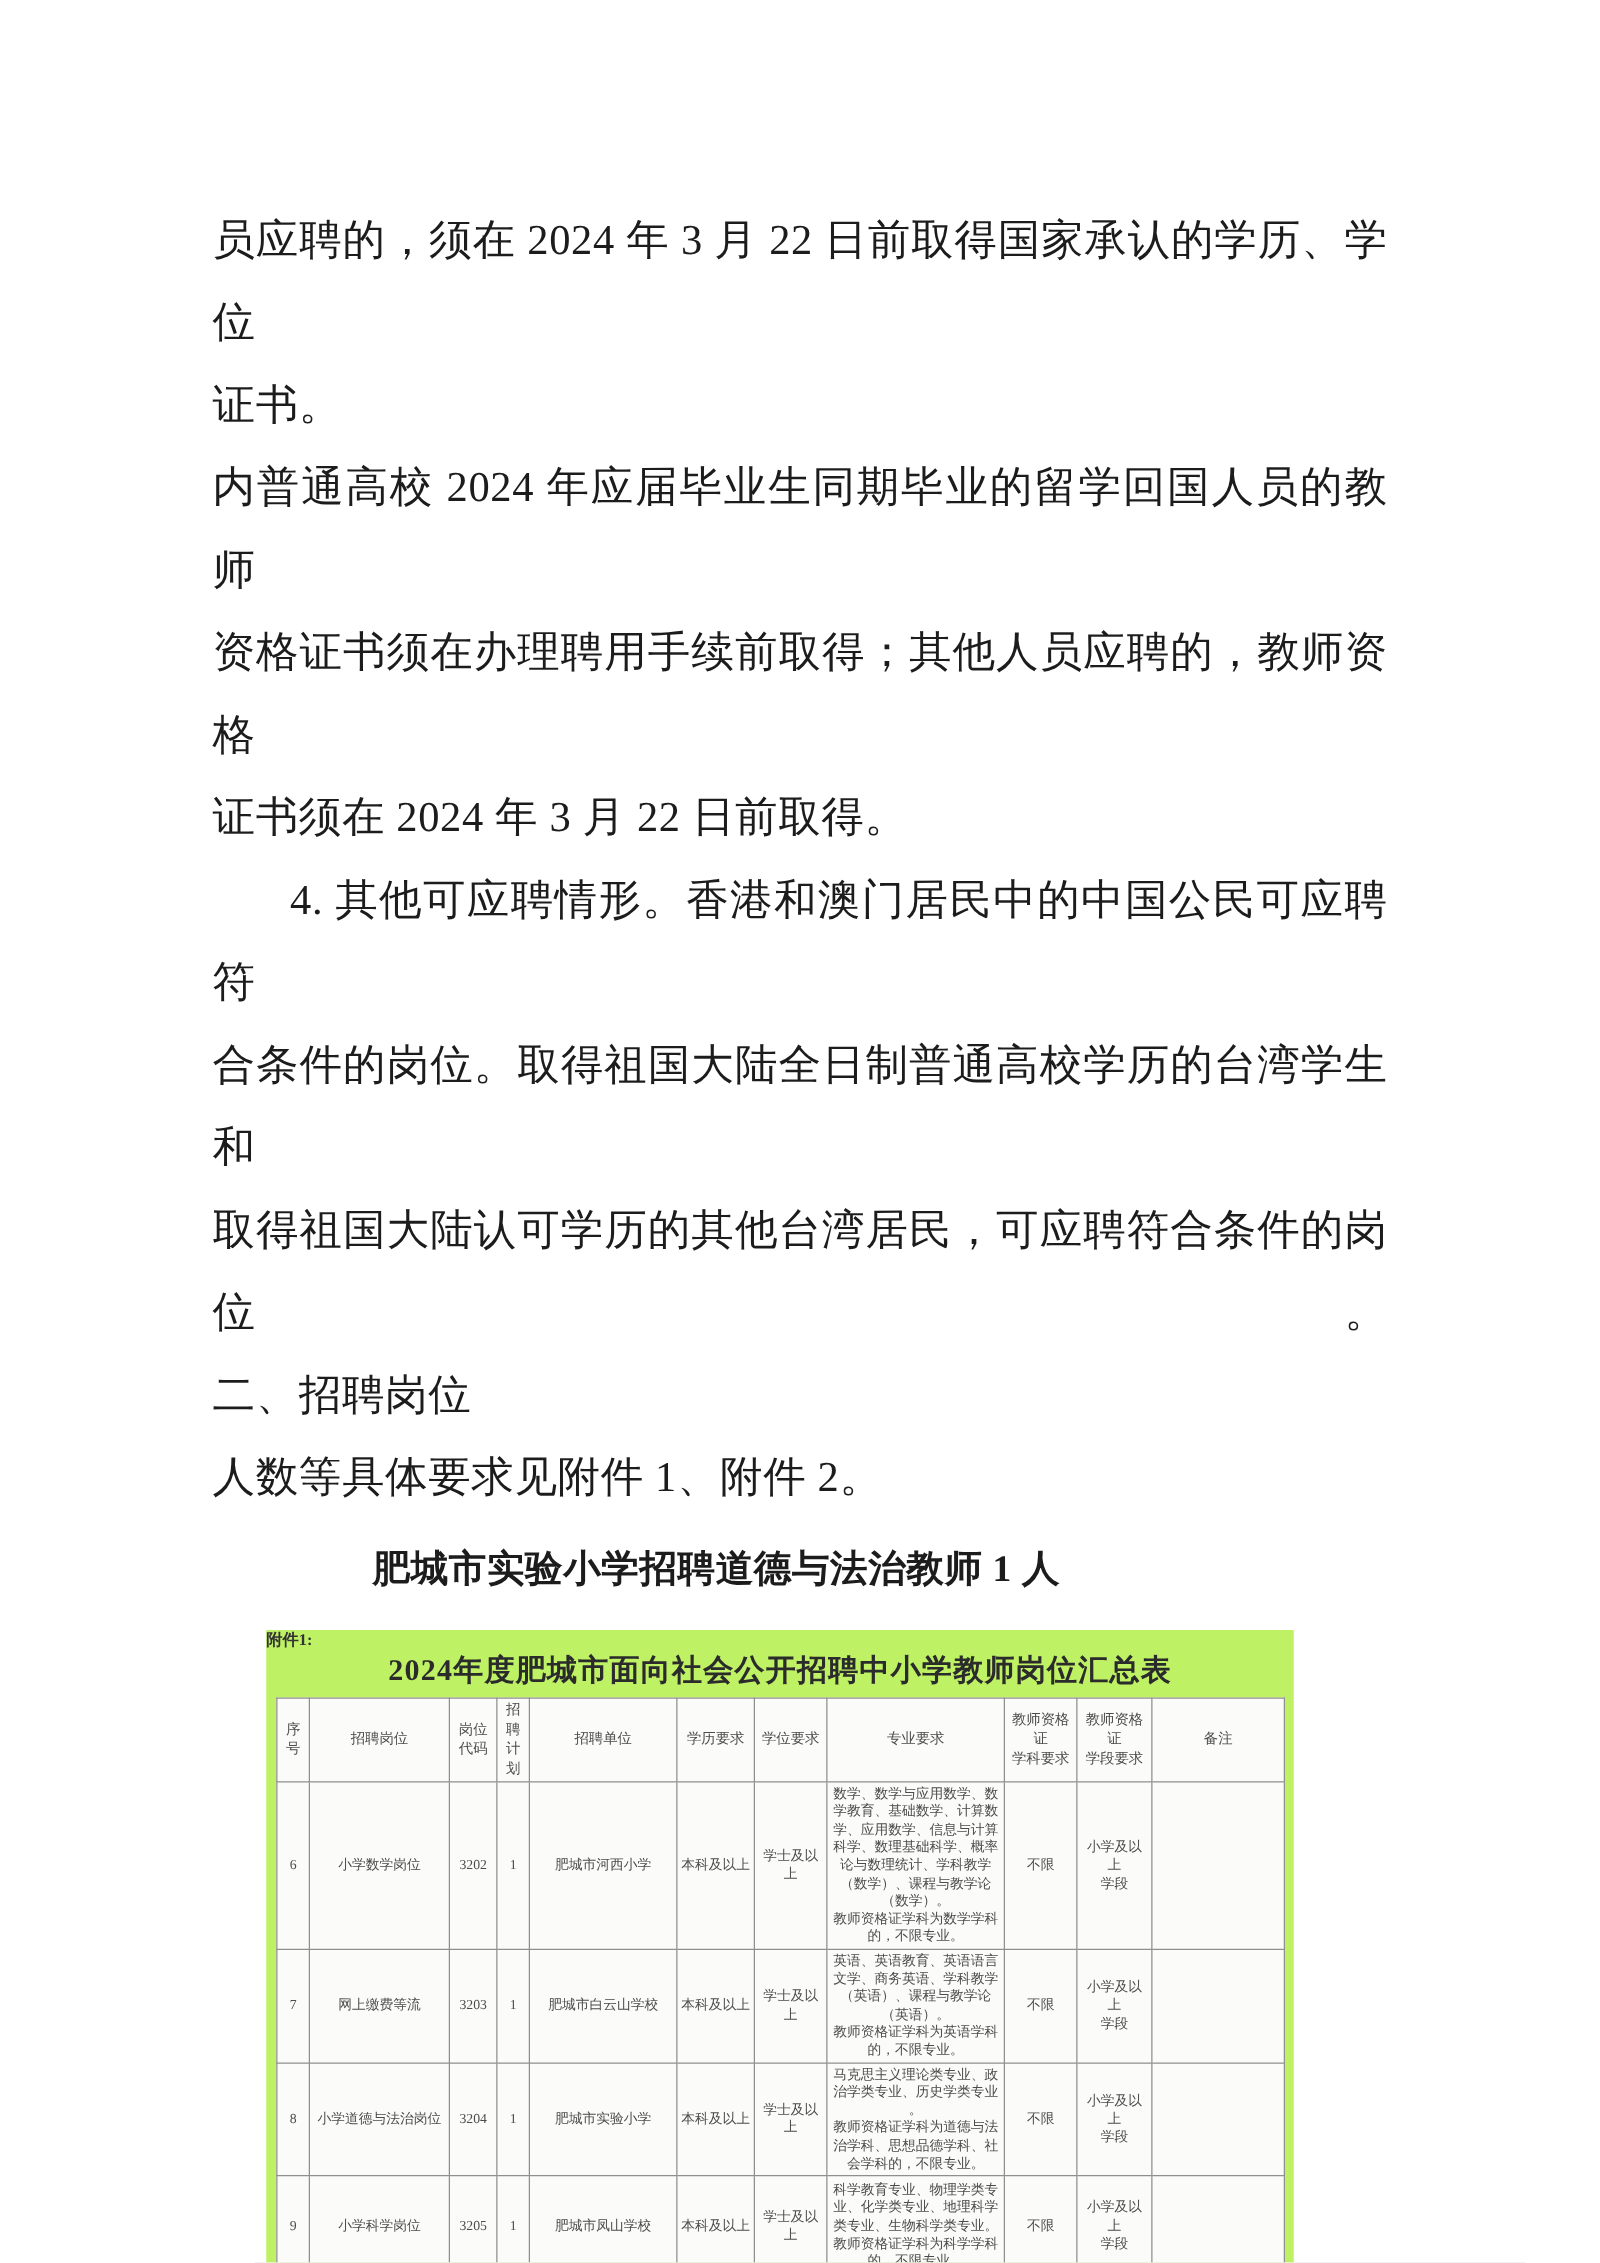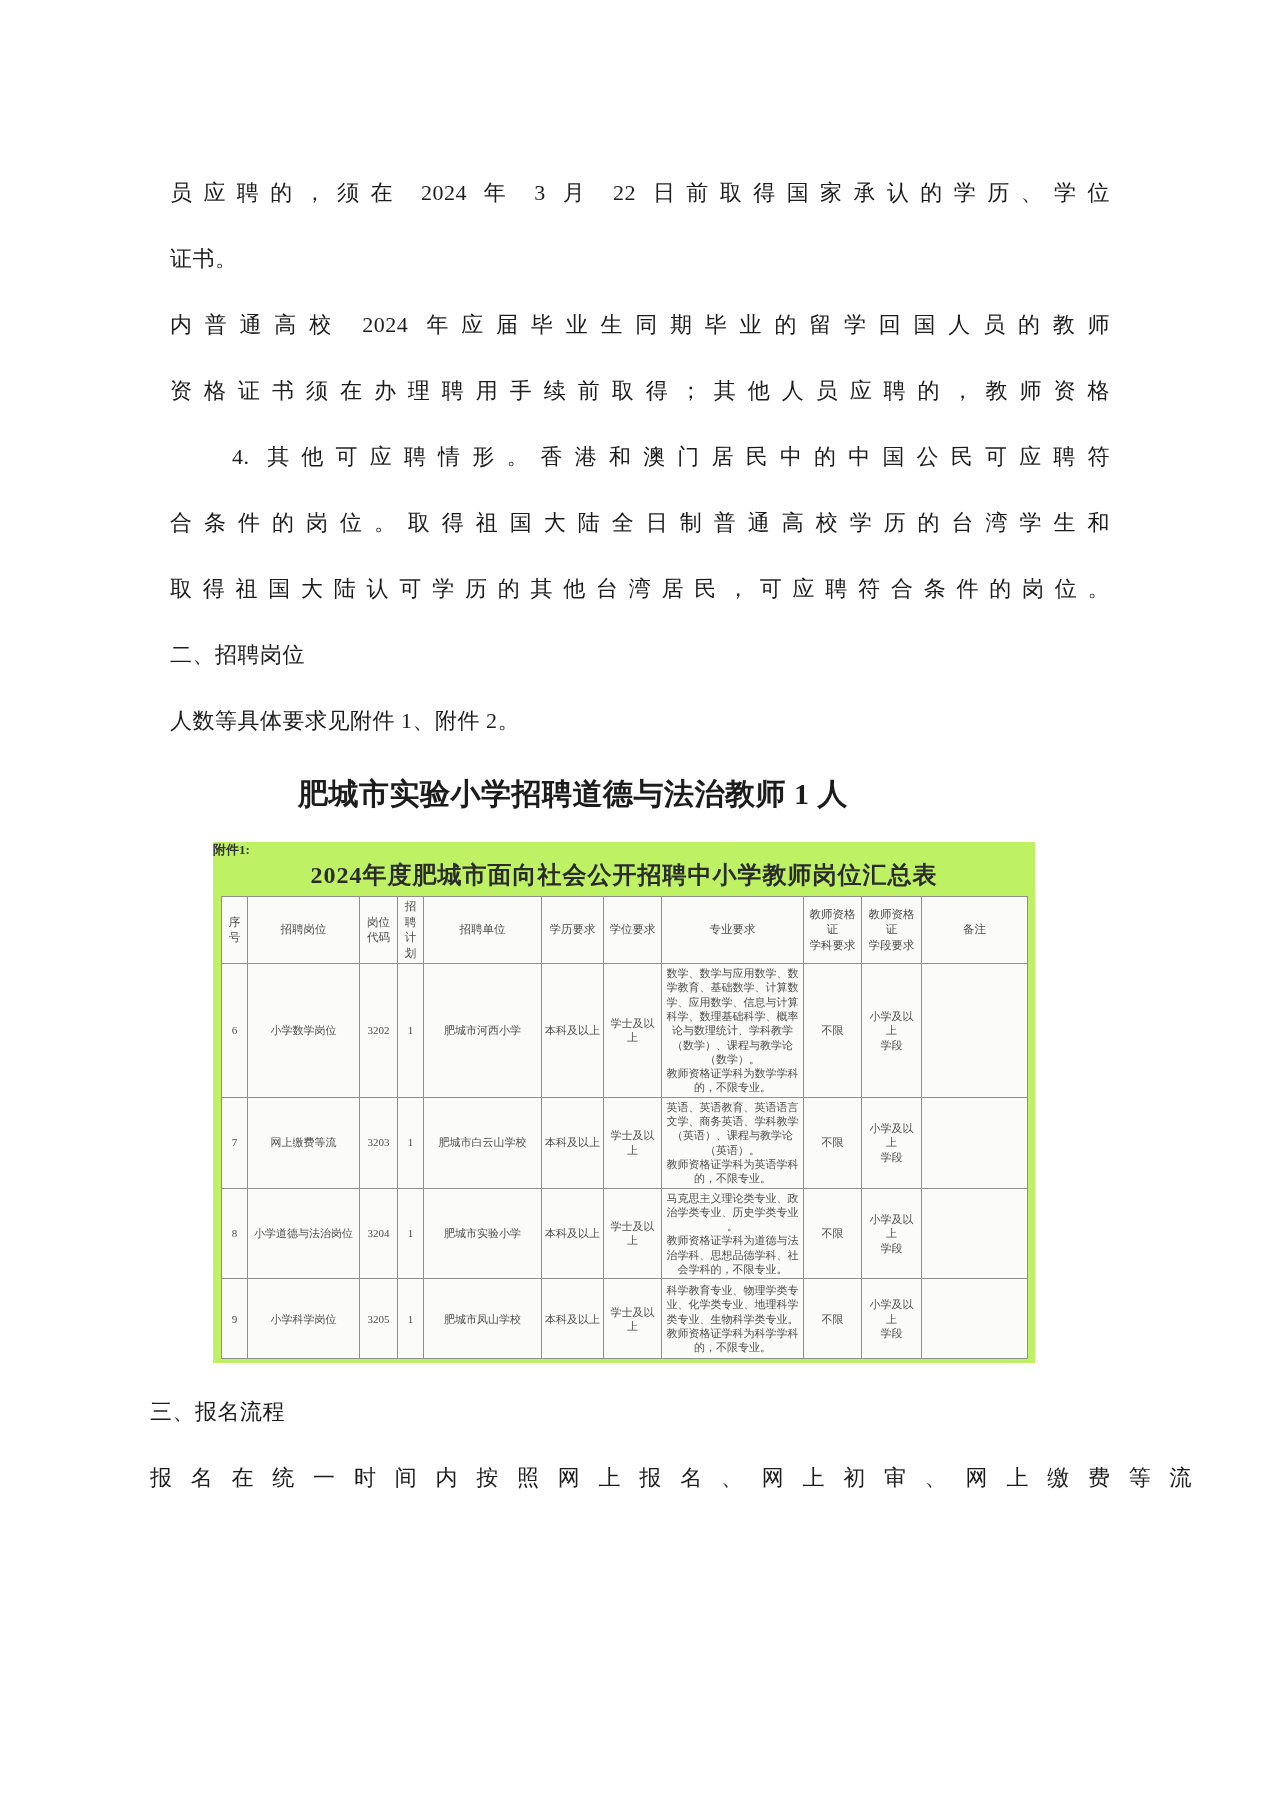--- a/index.html
+++ b/index.html
@@ -10,21 +10,21 @@
     margin: 0 auto;
     background: #ffffff;
     font-family: "Liberation Serif", "DejaVu Serif", serif;
     color: #1c1c1c;
     overflow: hidden;
   }
   .doc-body { padding: 160px 170px 0 170px; }
   .doc-footer { padding: 0 88px; margin-top: 16px; }
   .line {
     margin: 0;
-    font-size: 22px;
+    font-size: 34px;
     line-height: 66px;
     letter-spacing: 0.5px;
   }
   .indent { text-indent: 62px; }
   .jfull { text-align: justify; text-align-last: justify; }
   .highlight-heading {
     margin: 18px 0 0 0;
     padding-left: 128px;
     font-size: 30px;
     line-height: 44px;
@@ -101,20 +101,21 @@
 </head>
 <body>
 
 <div class="page">
 
   <div class="doc-body">
     <p class="line jfull">员应聘的，须在 2024 年 3 月 22 日前取得国家承认的学历、学位</p>
     <p class="line">证书。</p>
     <p class="line jfull">内普通高校 2024 年应届毕业生同期毕业的留学回国人员的教师</p>
     <p class="line jfull">资格证书须在办理聘用手续前取得；其他人员应聘的，教师资格</p>
+    <p class="line">证书须在 2024 年 3 月 22 日前取得。</p>
     <p class="line indent jfull">4. 其他可应聘情形。香港和澳门居民中的中国公民可应聘符</p>
     <p class="line jfull">合条件的岗位。取得祖国大陆全日制普通高校学历的台湾学生和</p>
     <p class="line jfull">取得祖国大陆认可学历的其他台湾居民，可应聘符合条件的岗位。</p>
     <p class="line">二、招聘岗位</p>
     <p class="line">人数等具体要求见附件 1、附件 2。</p>
     <p class="highlight-heading">肥城市实验小学招聘道德与法治教师 1 人</p>
   </div>
 
   <div class="attachment">
     <div class="att-label">附件1:</div>

